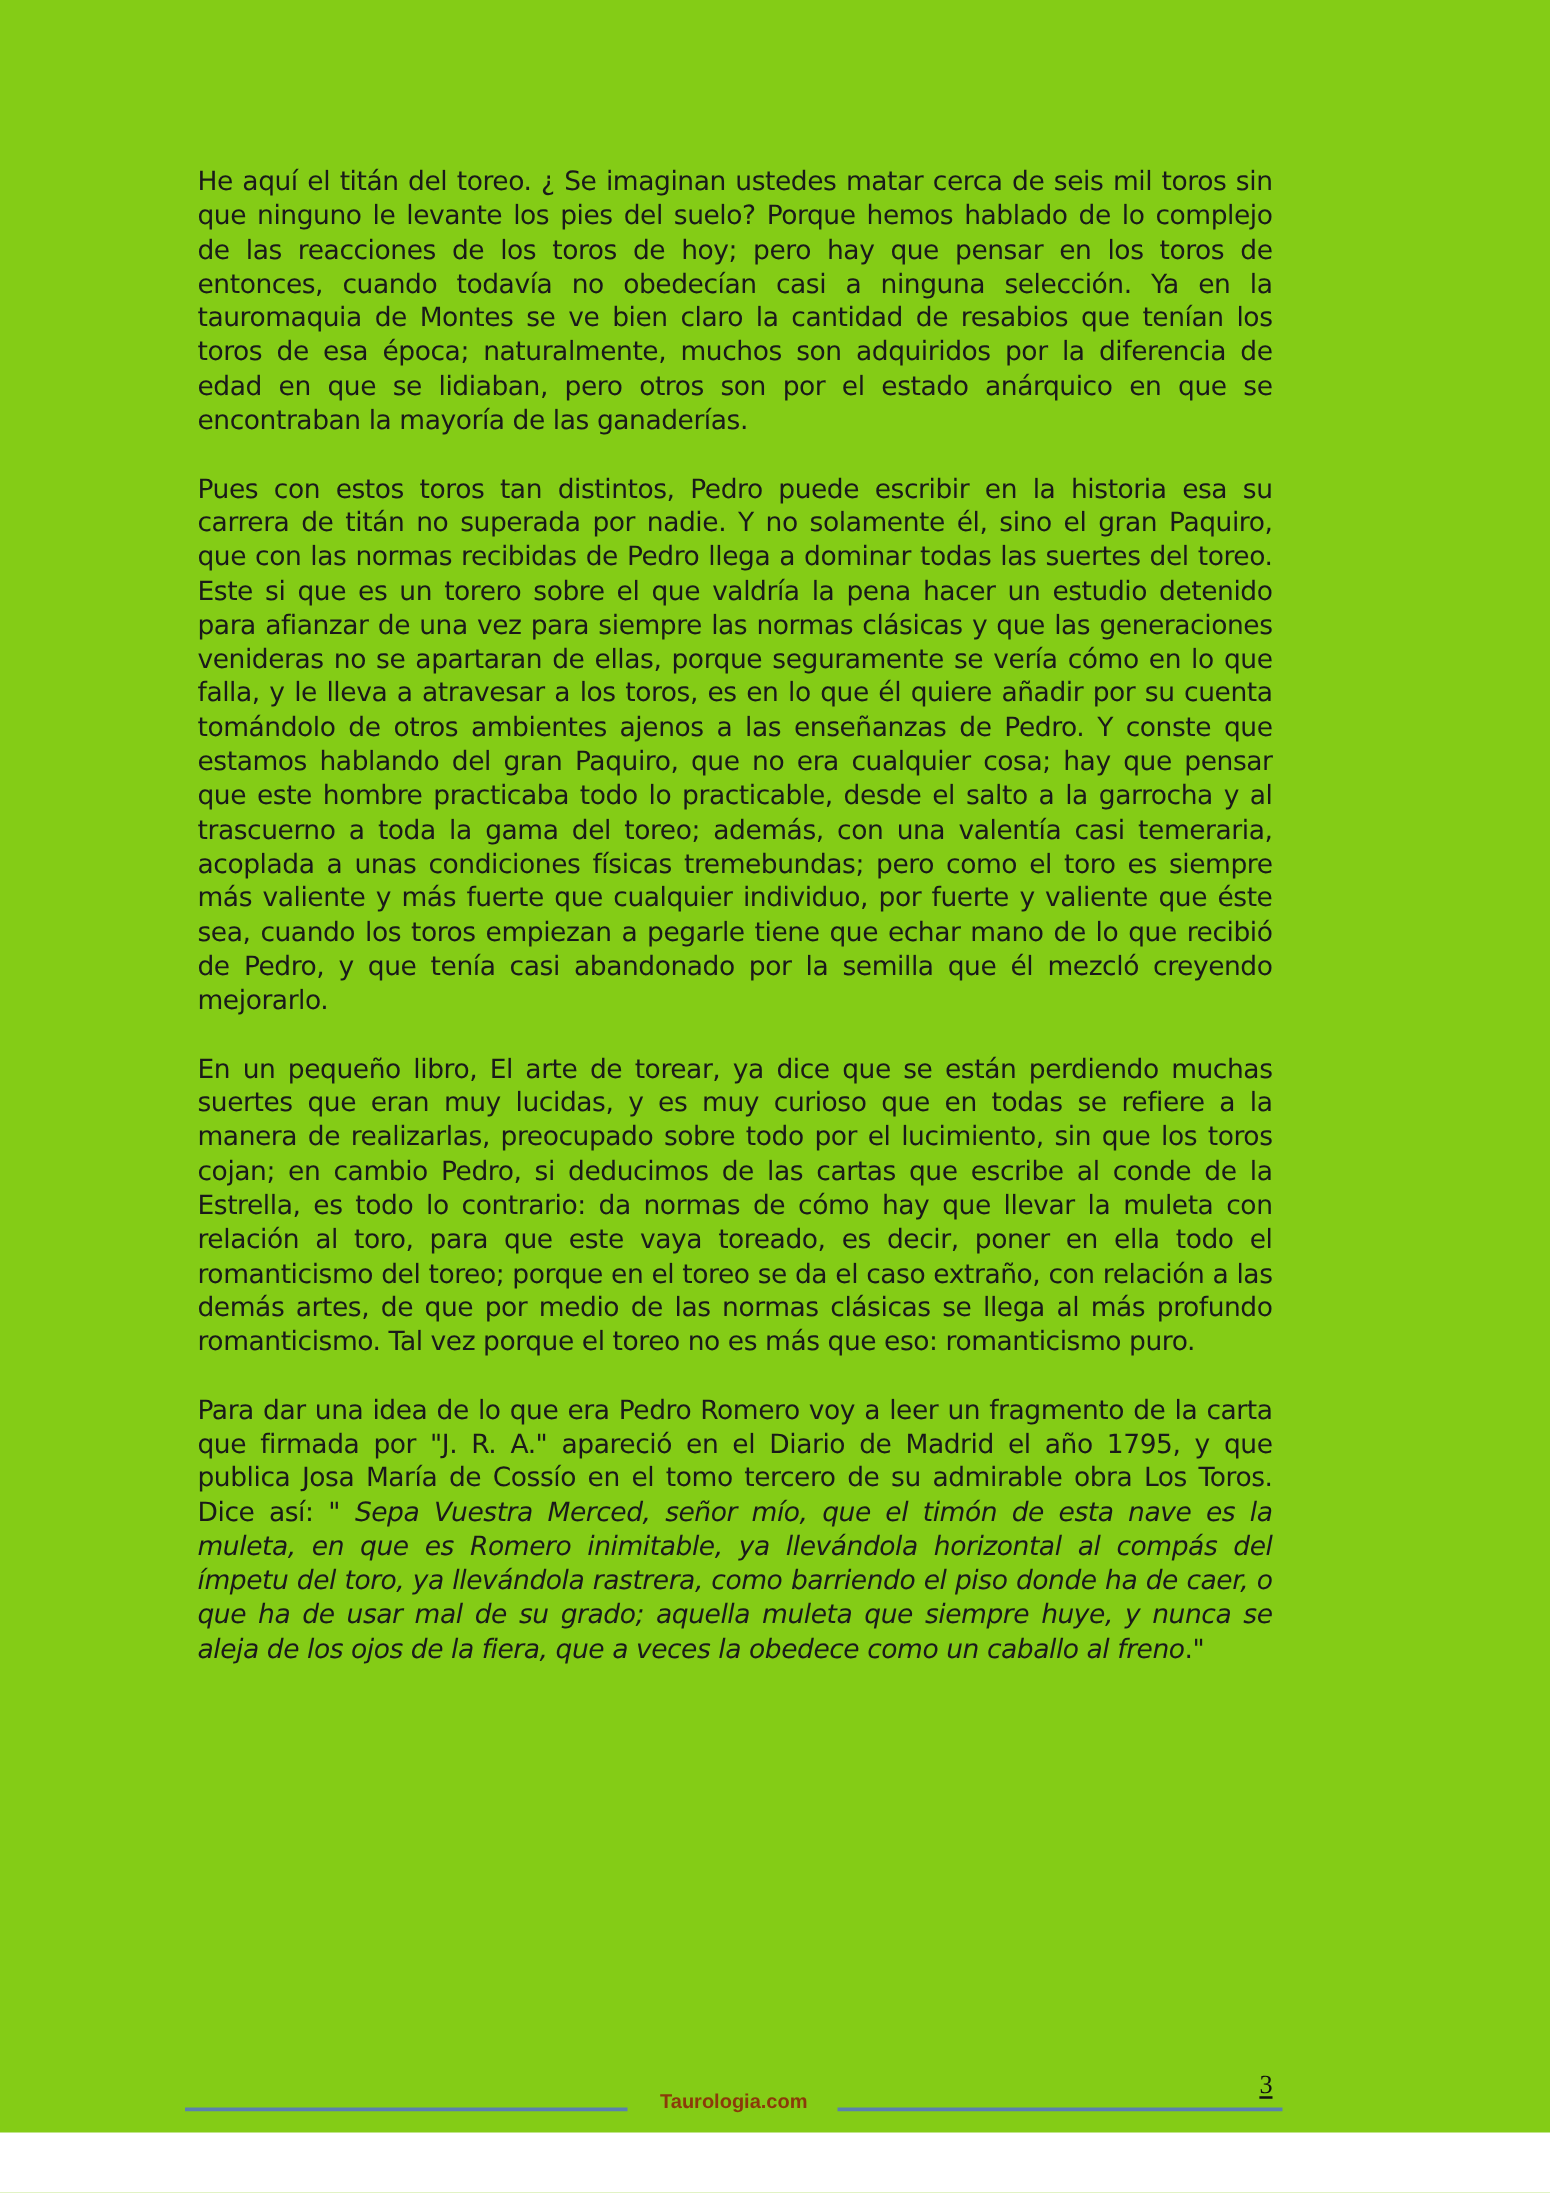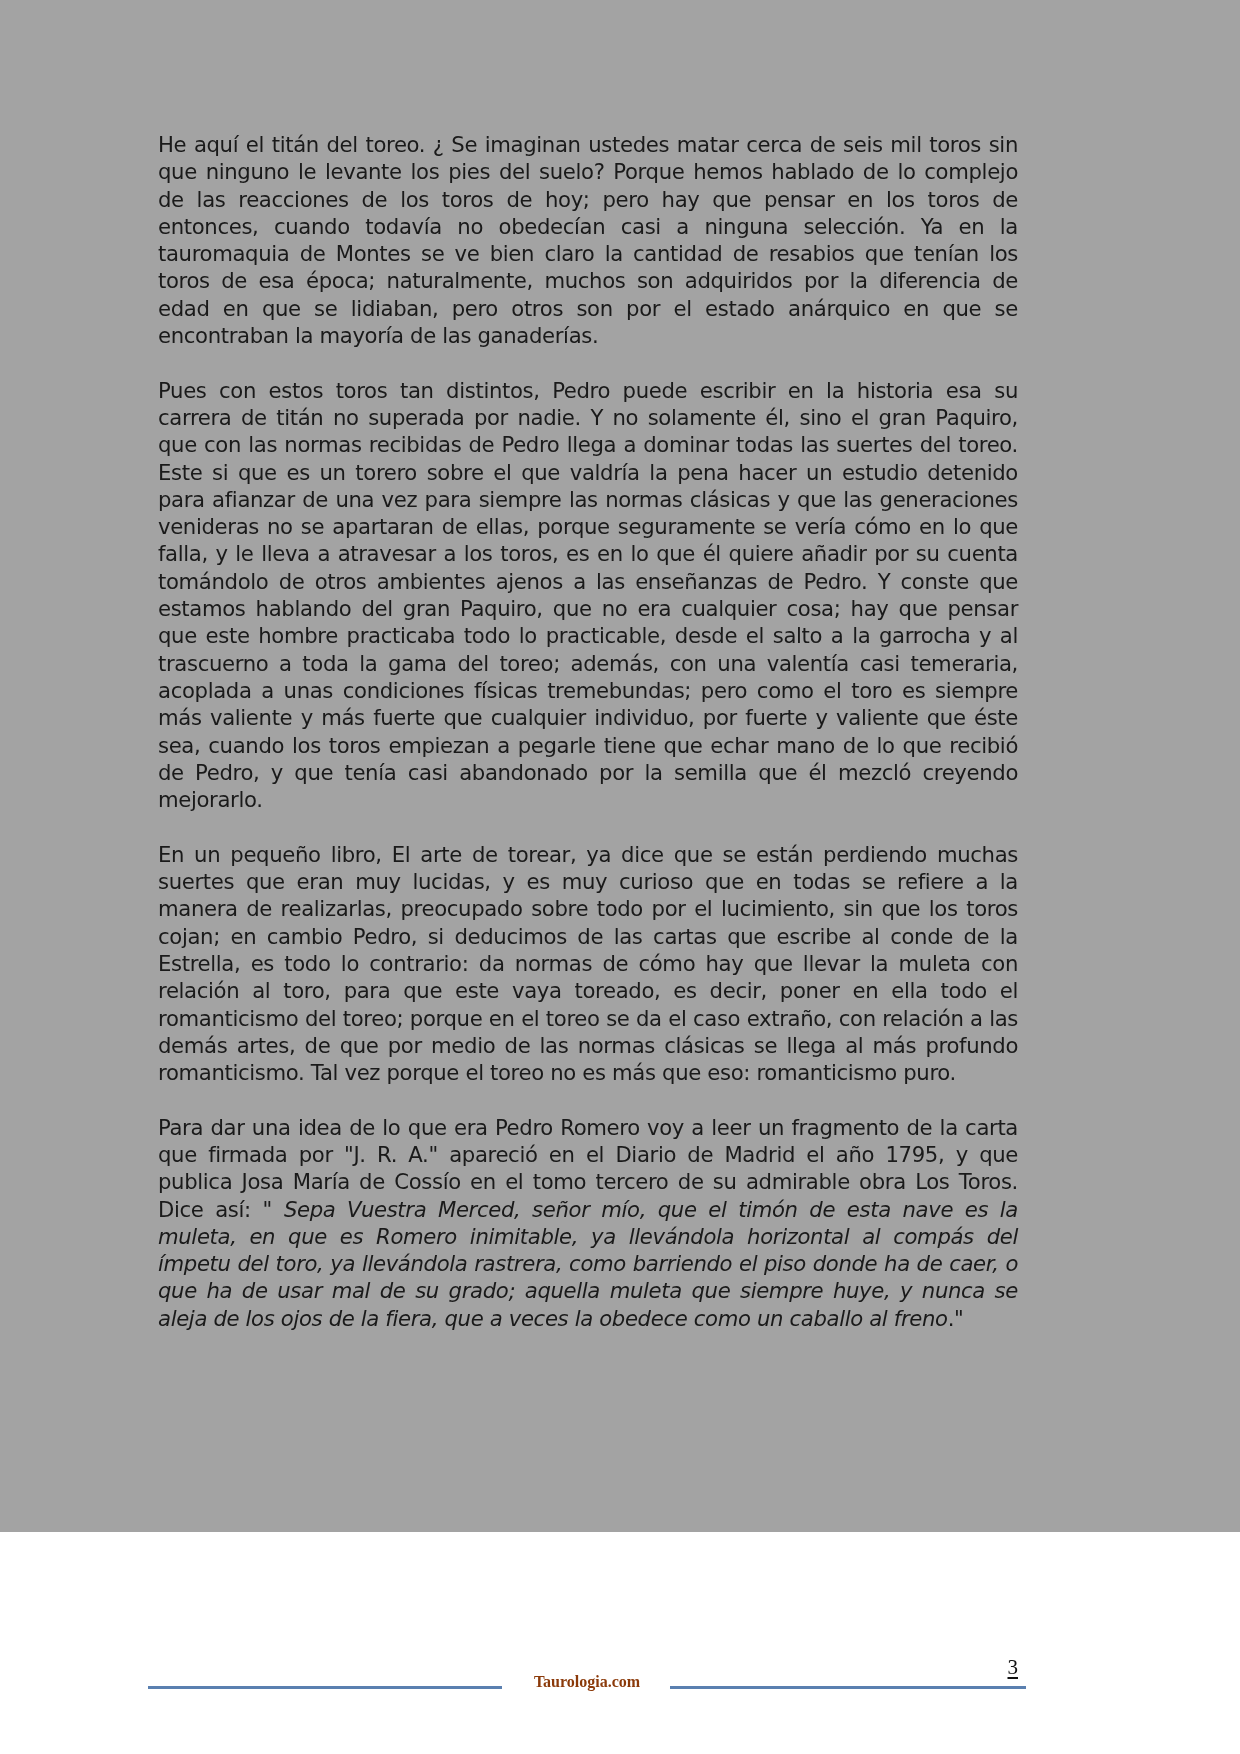--- a/index.html
+++ b/index.html
@@ -1,30 +1,30 @@
 <!DOCTYPE html>
 <html><head>
 <meta charset="utf-8">
 <style>
   html, body { margin: 0; padding: 0; background: #ffffff; }
   body { width: 1240px; height: 1754px; position: relative; overflow: hidden; }
-  .page { position: absolute; left: 0; top: 0; width: 1240px; height: 1532px; background: #a3a3a3; }
+  .page { position: absolute; left: 0; top: 0; width: 1240px; height: 1706px; background: #84cc16; }
   .content {
     position: absolute; left: 158px; top: 131px; width: 860px;
     font-family: "DejaVu Sans", sans-serif;
     font-size: 21.2px; line-height: 27.3px; color: #1a1a1a;
     text-align: justify; letter-spacing: -0.35px; word-spacing: 0px;
   }
   .content p { margin: 0 0 27.3px 0; }
   .content em { font-style: italic; margin-left: 12px; }
   .footer-line-left { position: absolute; left: 148px; top: 1686px; width: 354px; height: 3px; background: #5a80b0; }
   .footer-line-right { position: absolute; left: 670px; top: 1686px; width: 356px; height: 3px; background: #5a80b0; }
   .footer-brand {
     position: absolute; left: 512px; top: 1673px; width: 150px; text-align: center;
-    font-family: Liberation Serif, serif; font-weight: bold; font-size: 16px;
+    font-family: Liberation Sans, sans-serif; font-weight: bold; font-size: 16px;
     color: #8b3a0a; letter-spacing: 0px;
   }
   .page-number {
     position: absolute; left: 990px; top: 1655px; width: 28px; text-align: right;
     font-family: "Liberation Serif", serif; font-size: 21px; color: #111;
     text-decoration: underline; text-underline-offset: 3px;
   }
 </style>
 </head>
 <body>

